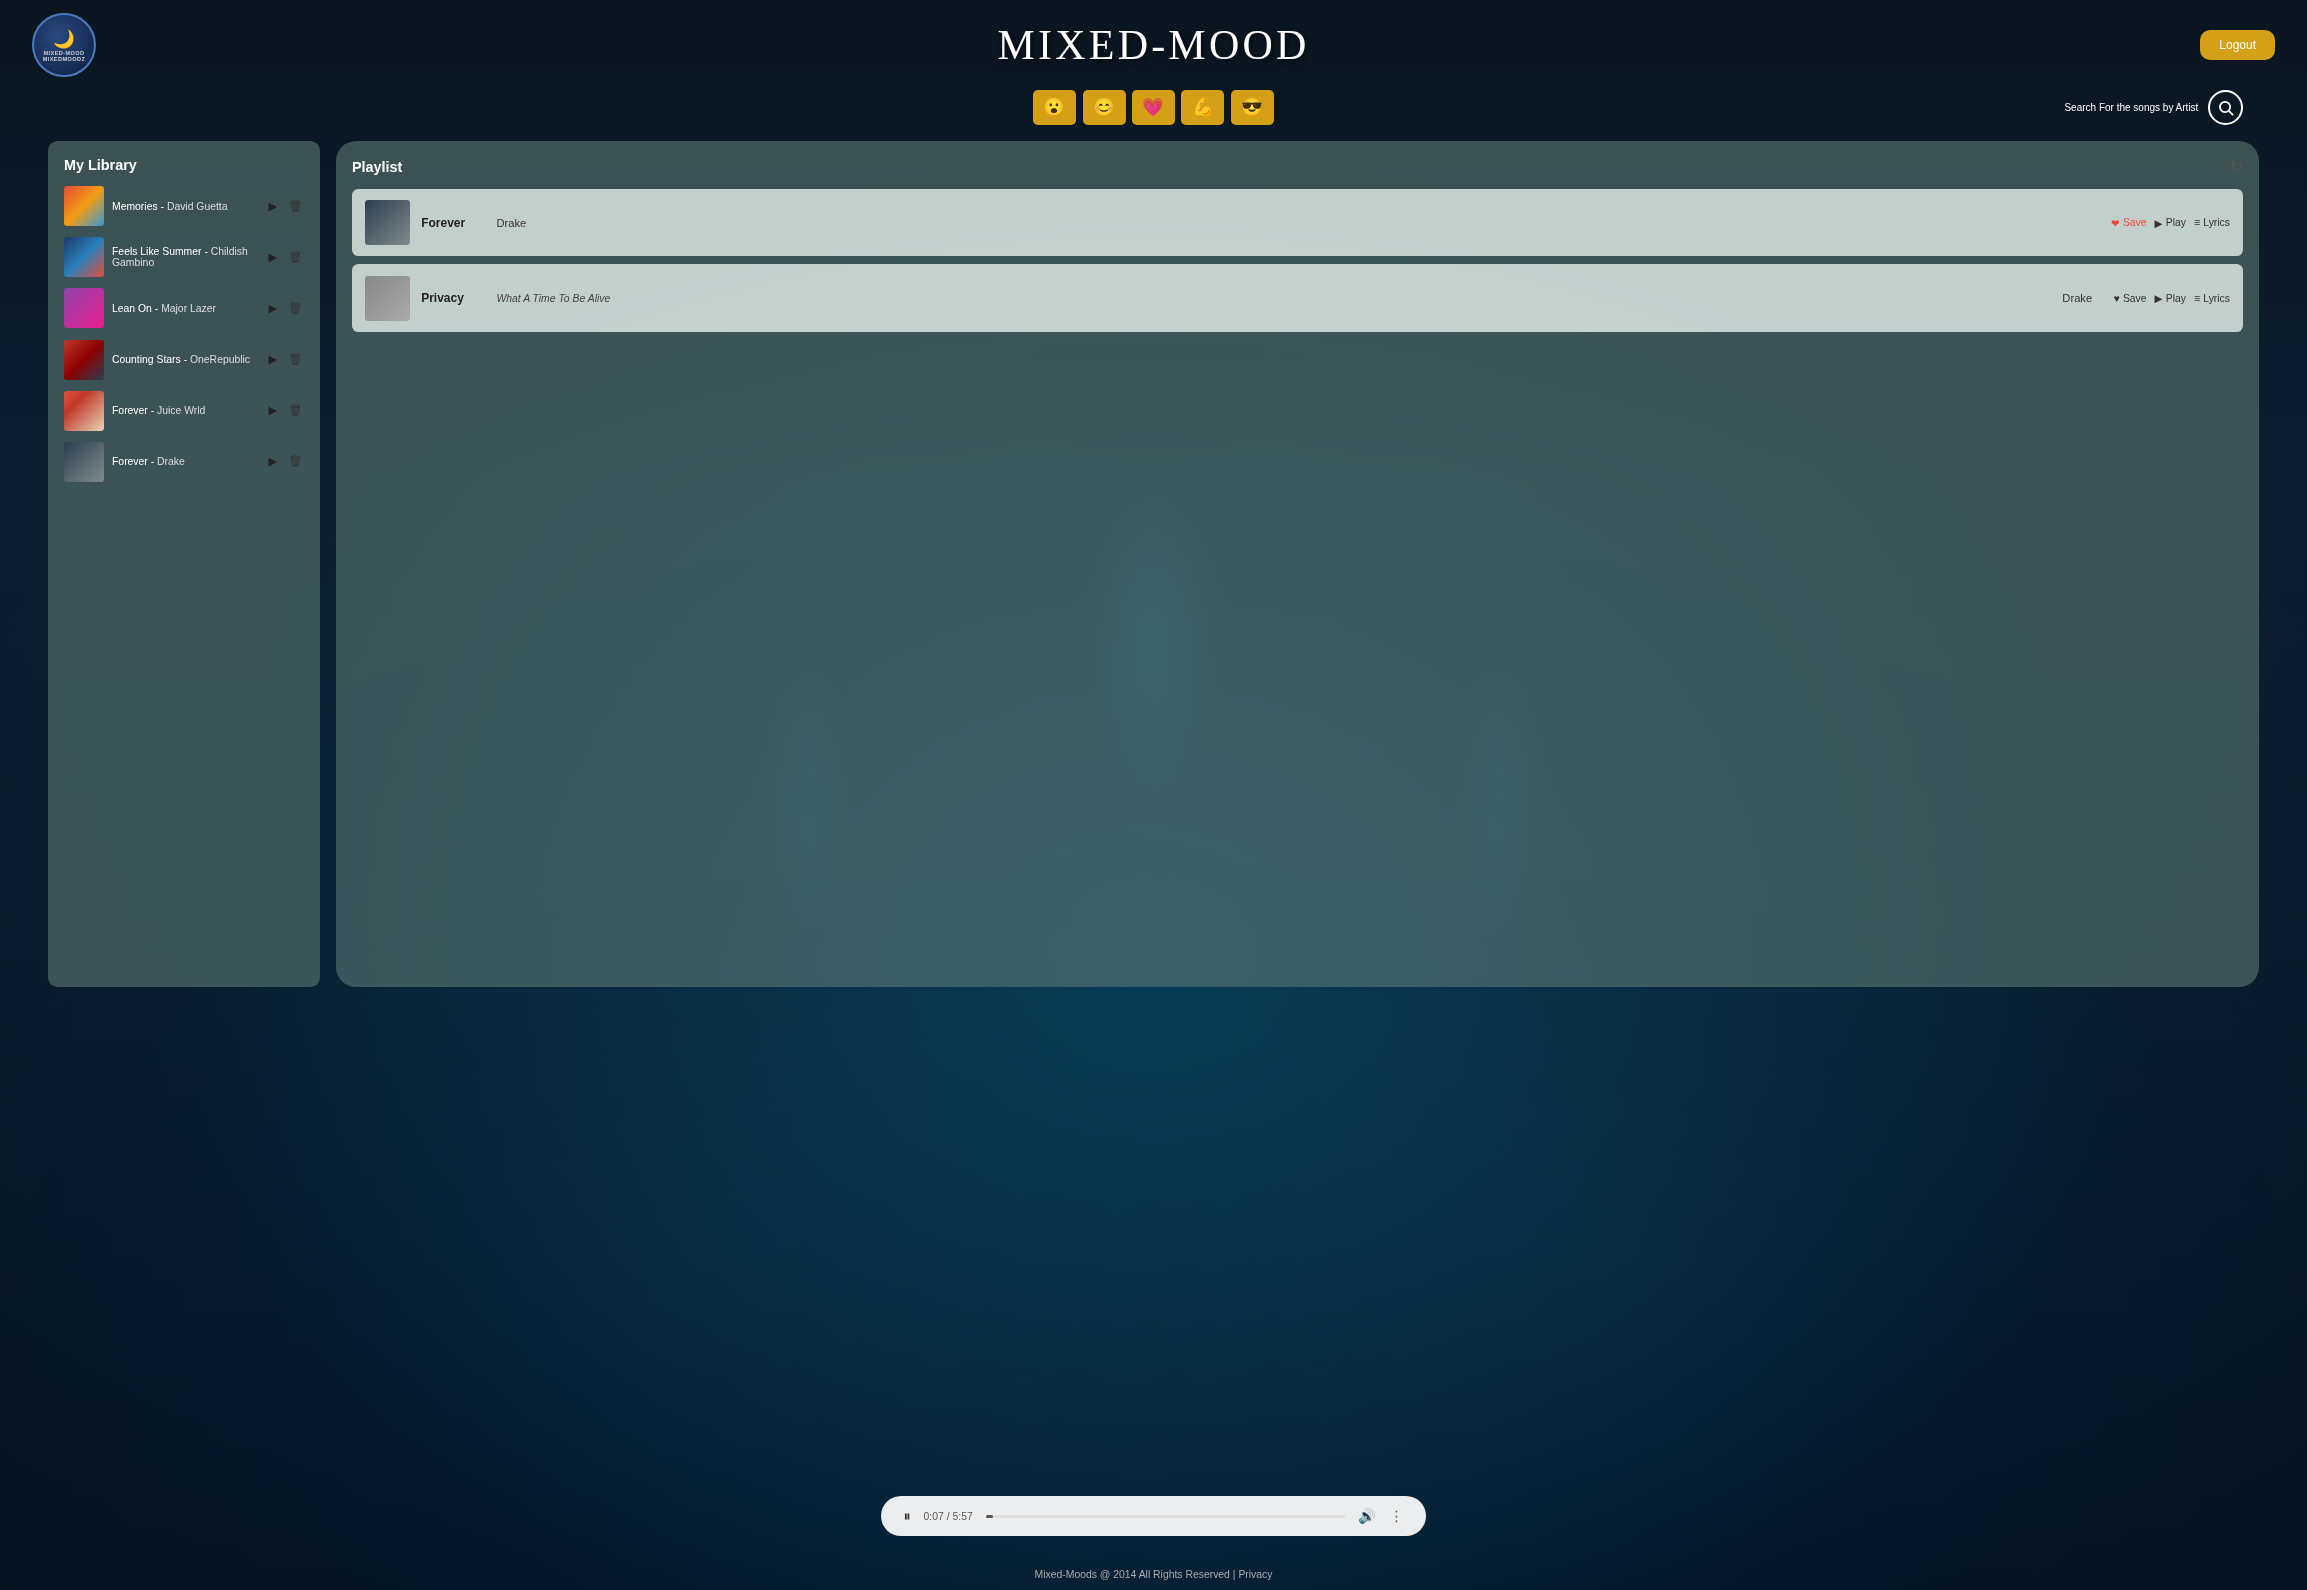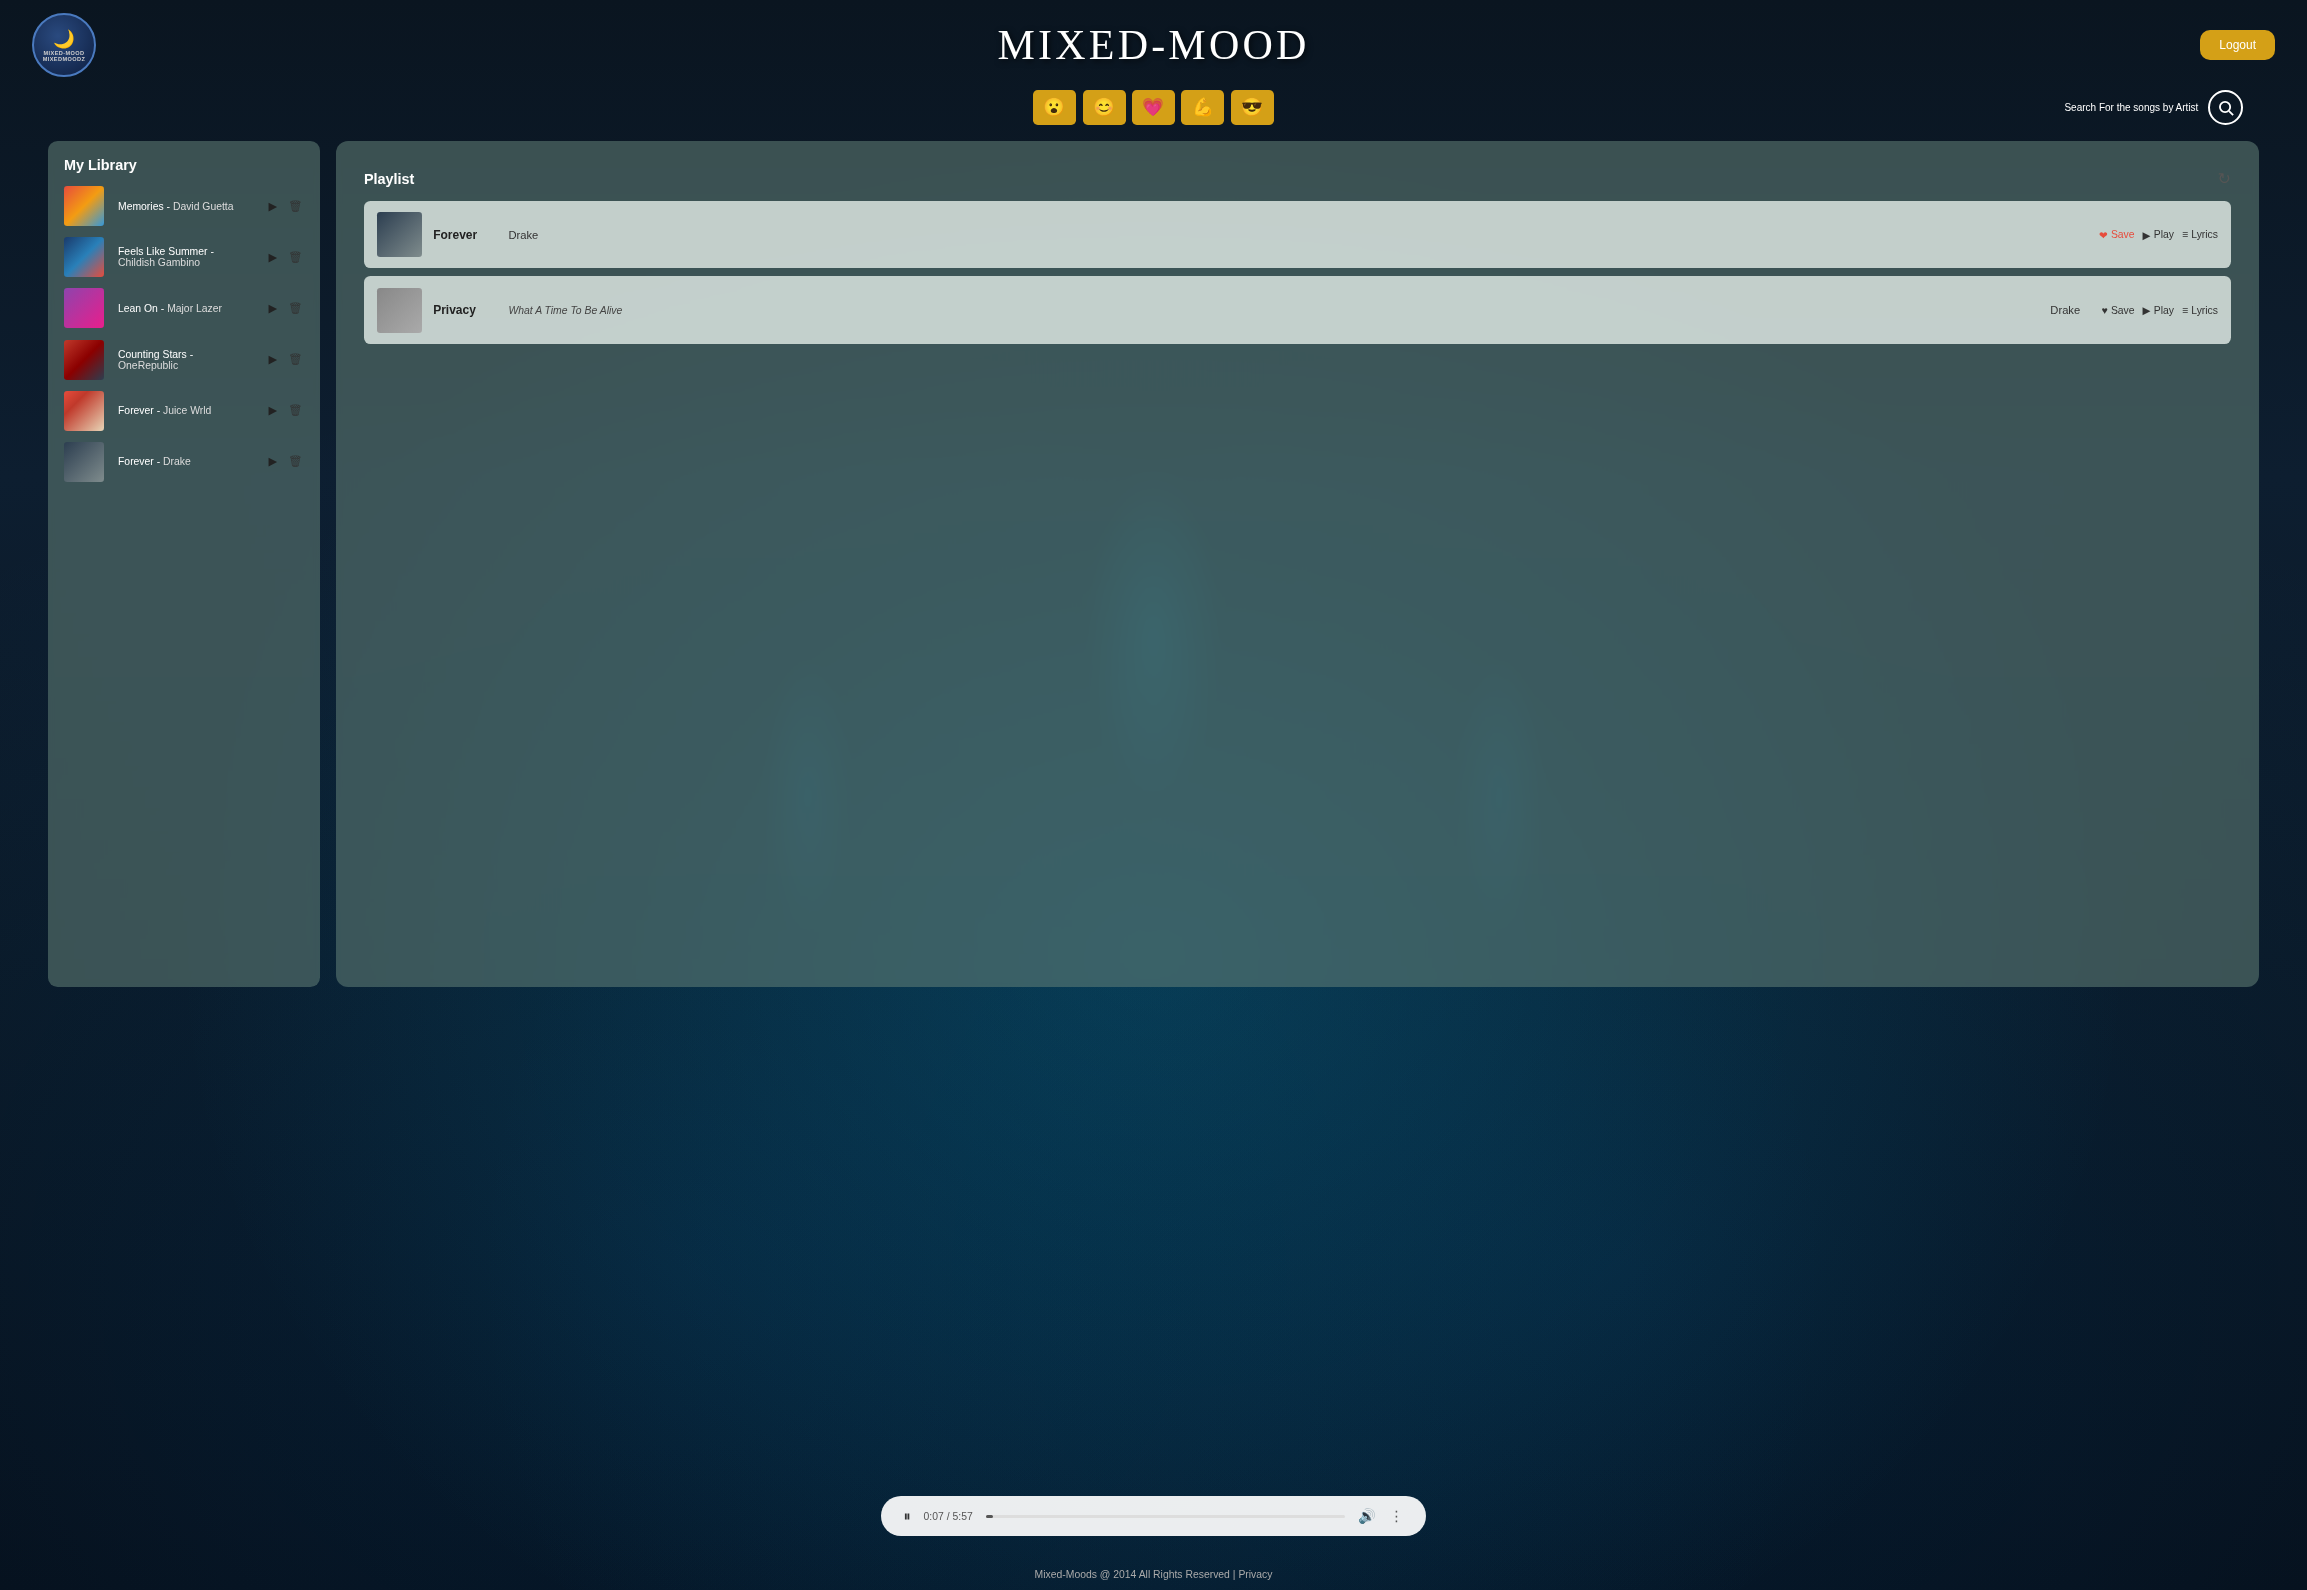--- a/index.html
+++ b/index.html
@@ -178,21 +178,21 @@
     .library-title {
       color: #fff;
       font-size: 14.4px;
       font-weight: 600;
       margin-bottom: 13px;
     }
 
     .library-item {
       display: flex;
       align-items: center;
-      gap: 14px;
+      gap: 8px;
       margin-bottom: 11.2px;
     }
 
     .album-art {
       width: 40px;
       height: 40px;
       border-radius: 3.2px;
       flex-shrink: 0;
       overflow: hidden;
     }
@@ -228,22 +228,22 @@
       padding: 1.6px;
     }
 
     .play-btn-lib { color: #222; }
     .delete-btn-lib { color: #333; }
 
     
     .playlist-panel {
       background: rgba(100, 130, 120, 0.55);
       backdrop-filter: blur(3.2px);
-      border-radius: 12px;
-      padding: 28px;
+      border-radius: 20px;
+      padding: 16px;
       flex: 1;
     }
 
     .playlist-header {
       display: flex;
       align-items: center;
       justify-content: space-between;
       margin-bottom: 13px;
     }
 

